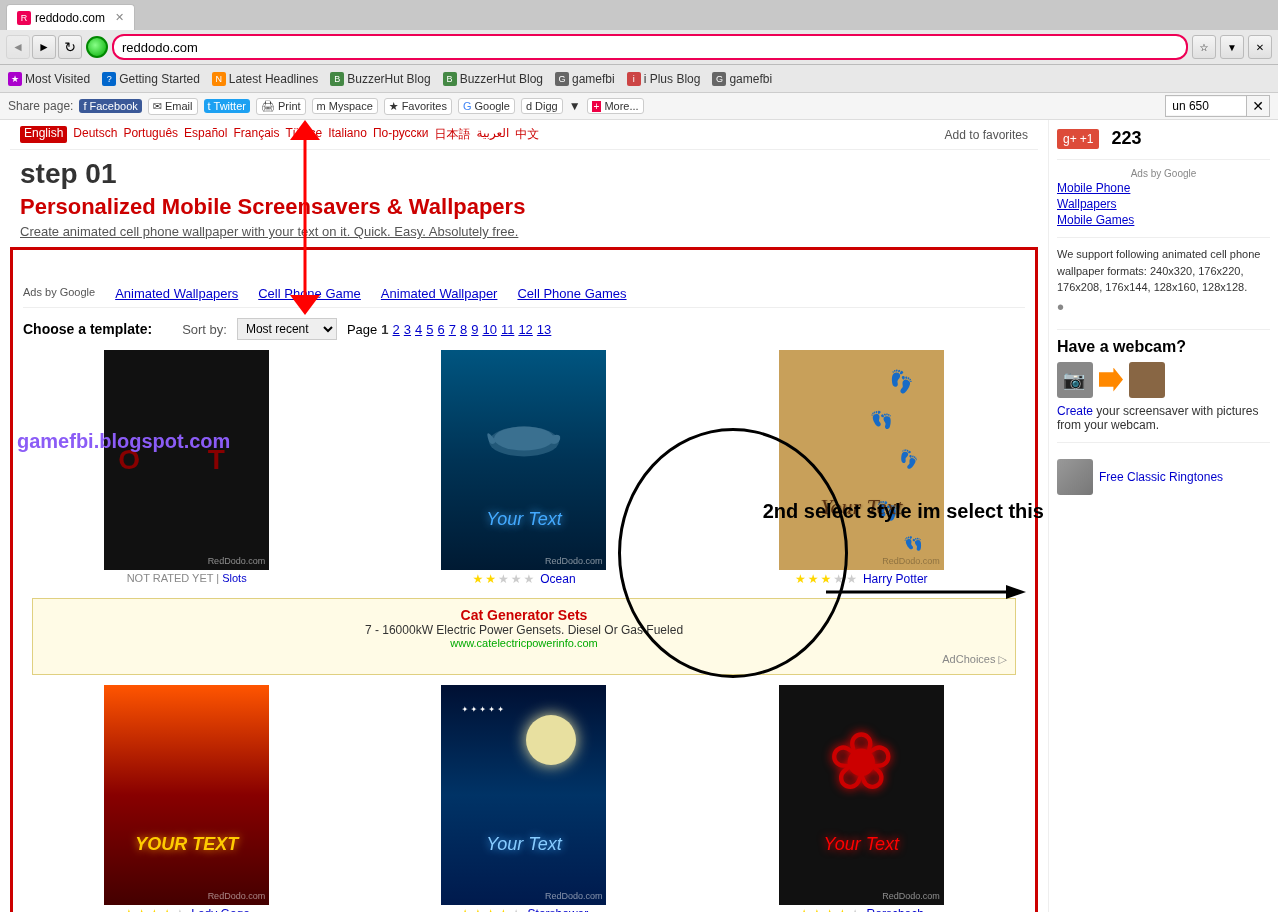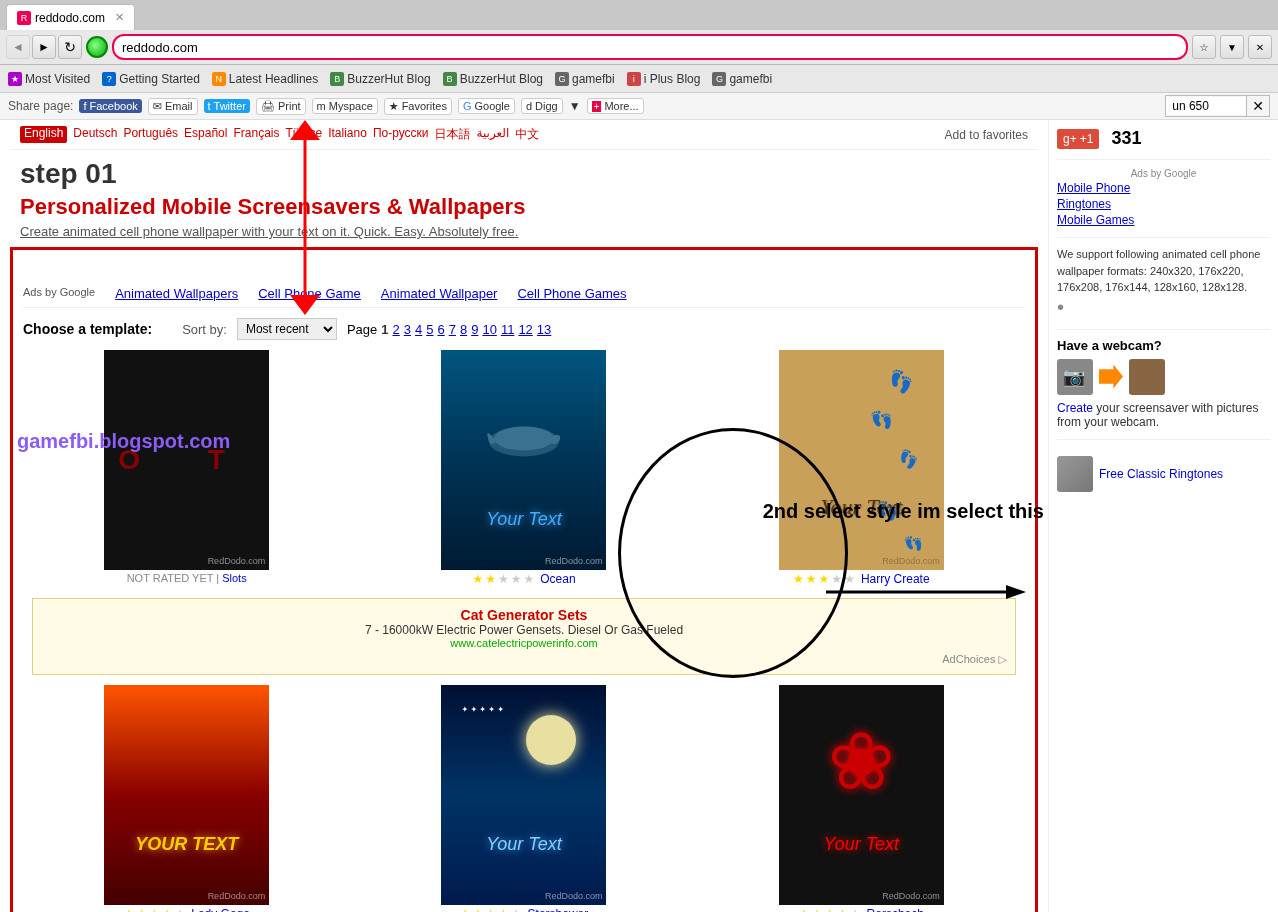--- a/index.html
+++ b/index.html
@@ -302,21 +302,21 @@
                 <div style="position:absolute;top:185px;right:20px;color:#5a3010;font-size:15px;transform:rotate(-15deg);">👣</div>
                 <div style="position:absolute;bottom:50px;left:50%;transform:translateX(-50%);color:#5a3010;font-style:italic;font-size:22px;font-family:serif;text-shadow:1px 1px 2px rgba(0,0,0,0.3);white-space:nowrap;">Your Text</div>
                 <div style="position:absolute;bottom:4px;right:4px;color:rgba(0,0,0,0.3);font-size:9px;">RedDodo.com</div>
               </div>
               <div style="display:flex;align-items:center;gap:2px;justify-content:center;margin:2px 0;">
                 <span style="color:gold;">★</span>
                   <span style="color:gold;">★</span>
                   <span style="color:gold;">★</span>
                   <span style="color:#ccc;">★</span>
                   <span style="color:#ccc;">★</span>
-                <span style="margin-left:4px;color:#00c;font-size:12px;">Harry Create</span>
+                <span style="margin-left:4px;color:#00c;font-size:12px;">Harry Potter</span>
               </div>
             </div>
           </div>
 
           <div class="ad-section">
             <a style="color:#c00;font-size:14px;font-weight:bold;cursor:pointer;">Cat Generator Sets</a>
             <div style="font-size:12px;color:#333;">7 - 16000kW Electric Power Gensets. Diesel Or Gas Fueled</div>
             <div style="color:#0a0;font-size:11px;cursor:pointer;">www.catelectricpowerinfo.com</div>
             <div style="text-align:right;font-size:11px;color:#888;margin-top:4px;cursor:pointer;">AdChoices ▷</div>
           </div>
@@ -377,38 +377,38 @@
         </div>
       </div>
 
       <div class="sidebar">
 
         <div class="sidebar-gplus">
           <div class="gplus-btn">
             <span>g+</span>
             <span>+1</span>
           </div>
-          <span style="font-size:18px;font-weight:bold;margin-left:6px;">331</span>
+          <span style="font-size:18px;font-weight:bold;margin-left:6px;">223</span>
         </div>
 
 
         <div class="sidebar-section">
           <div class="sidebar-ad-label">Ads by Google</div>
           <a class="sidebar-link">Mobile Phone</a>
-          <a class="sidebar-link">Ringtones</a>
+          <a class="sidebar-link">Wallpapers</a>
           <a class="sidebar-link">Mobile Games</a>
         </div>
 
         <div class="sidebar-section">
           <p class="support-text">We support following animated cell phone wallpaper formats: 240x320, 176x220, 176x208, 176x144, 128x160, 128x128.</p>
           <span style="font-size:20px;color:#888;">•</span>
         </div>
 
         <div class="sidebar-section">
-          <p style="font-size:13px;font-weight:bold;">Have a webcam?</p>
+          <p style="font-size:16px;font-weight:bold;">Have a webcam?</p>
           <div class="webcam-row">
             <div class="webcam-icon">📷</div>
             <div style="width:24px;height:24px;background:#f80;clip-path:polygon(0 20%,60% 20%,60% 0,100% 50%,60% 100%,60% 80%,0 80%);"></div>
             <div style="width:36px;height:36px;background:#886644;border-radius:3px;"></div>
           </div>
           <p style="font-size:12px;color:#333;">
             <a style="color:#00c;cursor:pointer;">Create</a> your screensaver with pictures from your webcam.
           </p>
         </div>
 

